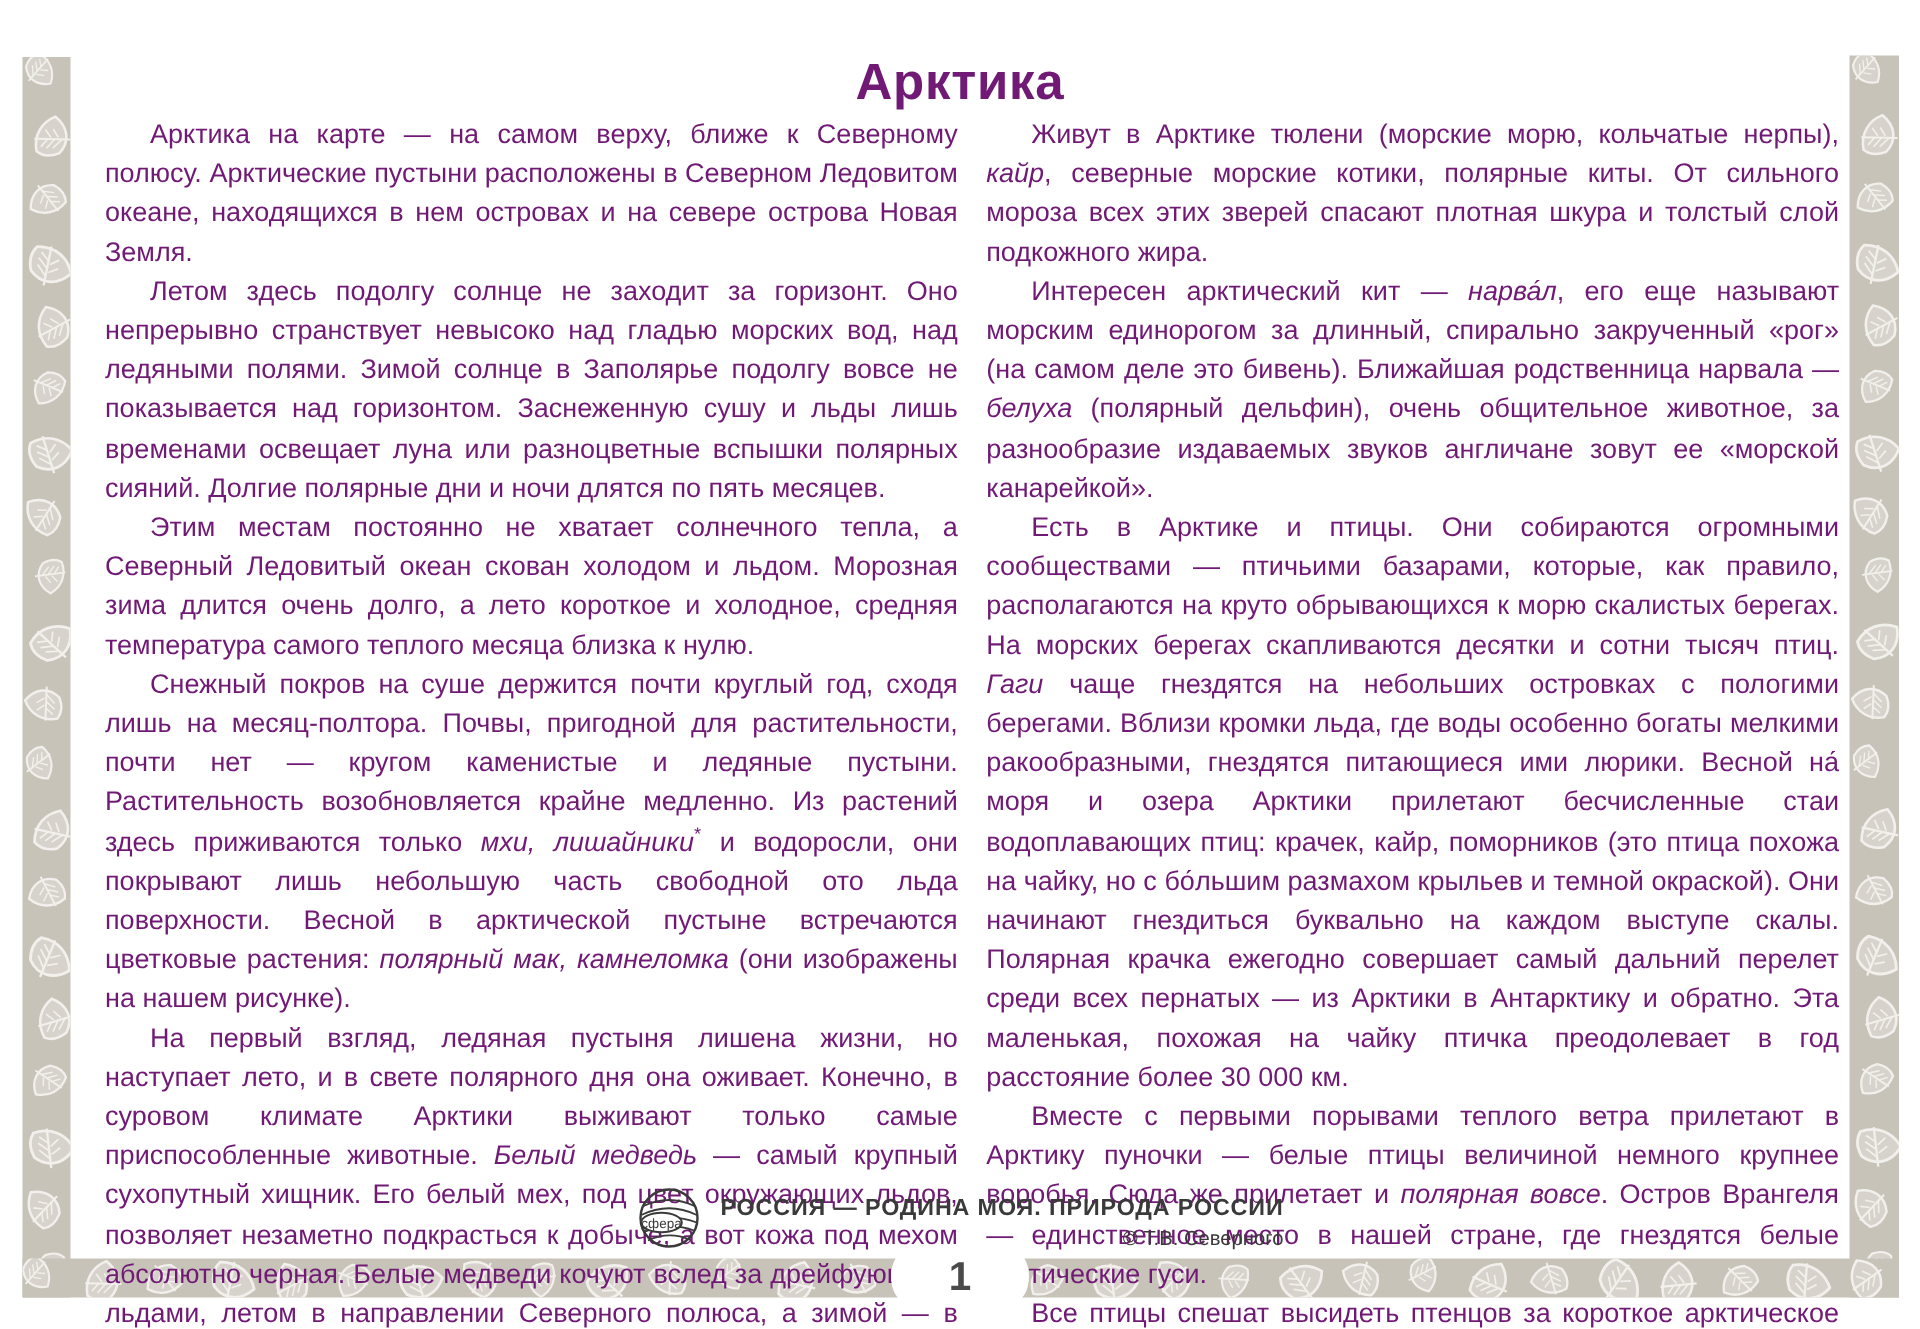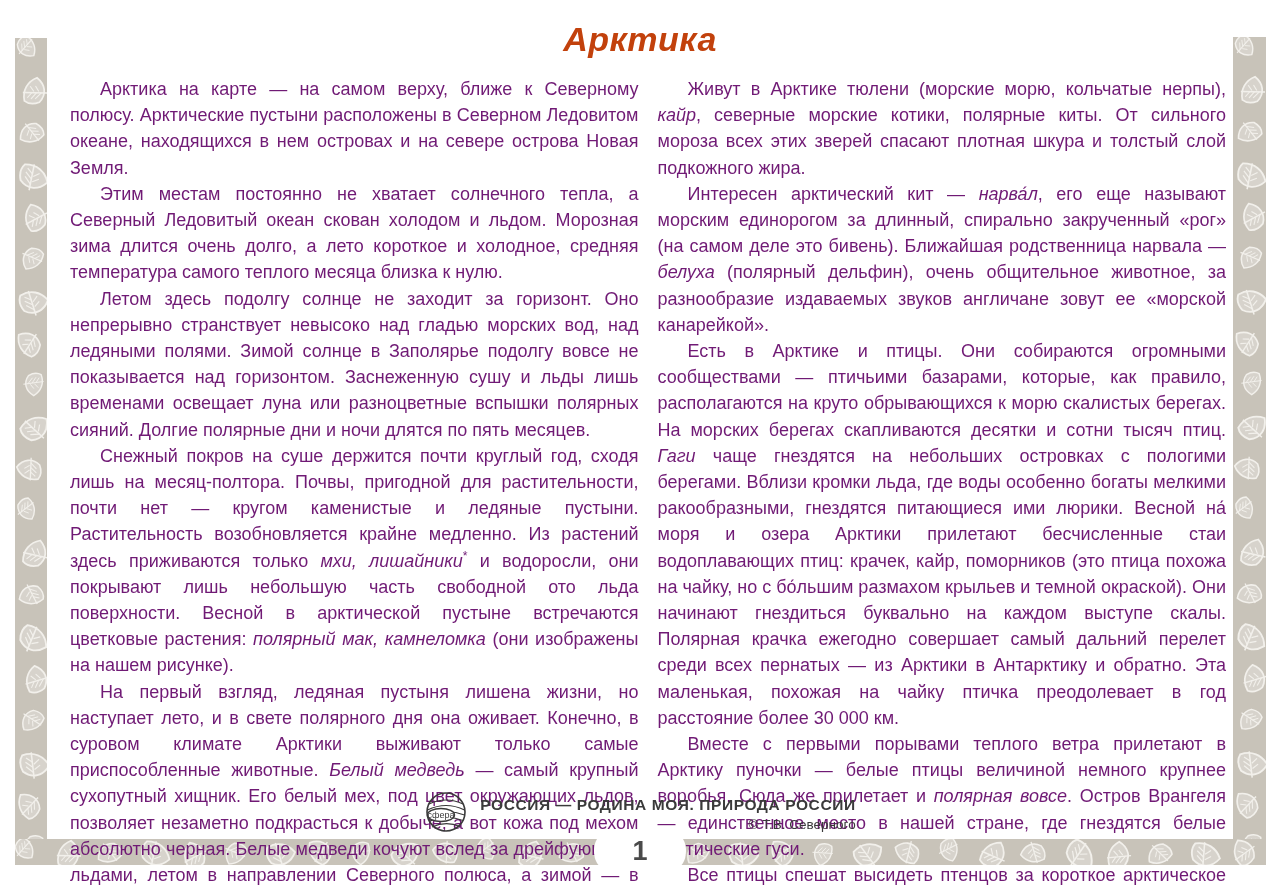--- a/index.html
+++ b/index.html
@@ -8,22 +8,22 @@
     font-family:"Liberation Sans","DejaVu Sans",sans-serif;color:#262626;
   }
   
   .strip{position:absolute;background:#c8c3b9;overflow:hidden;}
   .strip-left{left:15px;top:38px;width:32px;height:827px;}
   .strip-right{left:1233px;top:37px;width:33px;height:828px;}
   .strip-bottom{left:15px;top:839px;width:1251px;height:26px;}
   .leaf{position:absolute;opacity:.92;}
   
   .title{
-    position:absolute;top:20px;left:0;width:100%;text-align:center;
-    font-size:34px;font-weight:bold;color:#c2410c;letter-spacing:.5px;font-style:italic;
+    position:absolute;top:36px;left:0;width:100%;text-align:center;
+    font-size:34px;font-weight:bold;color:#701a75;letter-spacing:.5px;
   }
   
   .columns{
     position:absolute;top:76px;left:70px;width:1156px;
     display:flex;gap:19px;
   }
   .col{flex:1 1 0;}
   .col p{
     margin:0;text-align:justify;text-indent:30px;
     font-size:18px;line-height:26.2px;color:#701a75;
@@ -415,22 +415,22 @@
           <path d="M10.5 19 L10 11 M13.5 15.5 L12.5 8 M16.5 12.5 L15.5 6 M13 18 L19 19 M16 14.5 L22 15" stroke="#f6f4f0" stroke-width="1" fill="none"></path>
         </svg></span>
     </div>
 
 
   <div class="title">Арктика</div>
 
   <div class="columns">
     <div class="col" id="col-left">
         <p><span>Арктика на карте — на самом верху, ближе к Северному полюсу. Арктические пустыни расположены в Северном Ледовитом океане, находящихся в нем островах и на севере острова Новая Земля.</span></p>
+        <p><span>Летом здесь подолгу солнце не заходит за горизонт. Оно непрерывно странствует невысоко над гладью морских вод, над ледяными полями. Зимой солнце в Заполярье подолгу вовсе не показывается над горизонтом. Заснеженную сушу и льды лишь временами освещает луна или разноцветные вспышки полярных сияний. Долгие полярные дни и ночи длятся по пять месяцев.</span></p>
         <p><span>Этим местам постоянно не хватает солнечного тепла, а Северный Ледовитый океан скован холодом и льдом. Морозная зима длится очень долго, а лето короткое и холодное, средняя температура самого теплого месяца близка к нулю.</span></p>
-        <p><span>Летом здесь подолгу солнце не заходит за горизонт. Оно непрерывно странствует невысоко над гладью морских вод, над ледяными полями. Зимой солнце в Заполярье подолгу вовсе не показывается над горизонтом. Заснеженную сушу и льды лишь временами освещает луна или разноцветные вспышки полярных сияний. Долгие полярные дни и ночи длятся по пять месяцев.</span></p>
         <p><span>Снежный покров на суше держится почти круглый год, сходя лишь на месяц-полтора. Почвы, пригодной для растительности, почти нет — кругом каменистые и ледяные пустыни. Растительность возобновляется крайне медленно. Из растений здесь приживаются только </span><span class="it">мхи, лишайники</span><sup>*</sup><span> и водоросли, они покрывают лишь небольшую часть свободной ото льда поверхности. Весной в арктической пустыне встречаются цветковые растения: </span><span class="it">полярный мак, камнеломка</span><span> (они изображены на нашем рисунке).</span></p>
         <p><span>На первый взгляд, ледяная пустыня лишена жизни, но наступает лето, и в свете полярного дня она оживает. Конечно, в суровом климате Арктики выживают только самые приспособленные животные. </span><span class="it">Белый медведь</span><span> — самый крупный сухопутный хищник. Его белый мех, под цвет окружающих льдов, позволяет незаметно подкрасться к добыче, а вот кожа под мехом абсолютно черная. Белые медведи кочуют вслед за дрейфующими льдами, летом в направлении Северного полюса, а зимой — в противоположном.</span></p>
       </div>
     <div class="col" id="col-right">
         <p><span>Живут в Арктике тюлени (морские морю, кольчатые нерпы), </span><span class="it">кайр</span><span>, северные морские котики, полярные киты. От сильного мороза всех этих зверей спасают плотная шкура и толстый слой подкожного жира.</span></p>
         <p><span>Интересен арктический кит — </span><span class="it">нарва́л</span><span>, его еще называют морским единорогом за длинный, спирально закрученный «рог» (на самом деле это бивень). Ближайшая родственница нарвала — </span><span class="it">белуха</span><span> (полярный дельфин), очень общительное животное, за разнообразие издаваемых звуков англичане зовут ее «морской канарейкой».</span></p>
         <p><span>Есть в Арктике и птицы. Они собираются огромными сообществами — птичьими базарами, которые, как правило, располагаются на круто обрывающихся к морю скалистых берегах. На морских берегах скапливаются десятки и сотни тысяч птиц. </span><span class="it">Гаги</span><span> чаще гнездятся на небольших островках с пологими берегами. Вблизи кромки льда, где воды особенно богаты мелкими ракообразными, гнездятся питающиеся ими люрики. Весной на́ моря и озера Арктики прилетают бесчисленные стаи водоплавающих птиц: крачек, кайр, поморников (это птица похожа на чайку, но с бо́льшим размахом крыльев и темной окраской). Они начинают гнездиться буквально на каждом выступе скалы. Полярная крачка ежегодно совершает самый дальний перелет среди всех пернатых — из Арктики в Антарктику и обратно. Эта маленькая, похожая на чайку птичка преодолевает в год расстояние более 30 000 км.</span></p>
         <p><span>Вместе с первыми порывами теплого ветра прилетают в Арктику пуночки — белые птицы величиной немного крупнее воробья. Сюда же прилетает и </span><span class="it">полярная вовсе</span><span>. Остров Врангеля — единственное место в нашей стране, где гнездятся белые арктические гуси.</span></p>
         <p><span>Все птицы спешат высидеть птенцов за короткое арктическое лето. Защищая яйца от охлаждения, птицы выстилают гнезда слоем своего пуха. Самыми ценными арктическими птицами считаются гаги. Их пух собирают и используют для одежды полярников.</span></p>
       </div>

